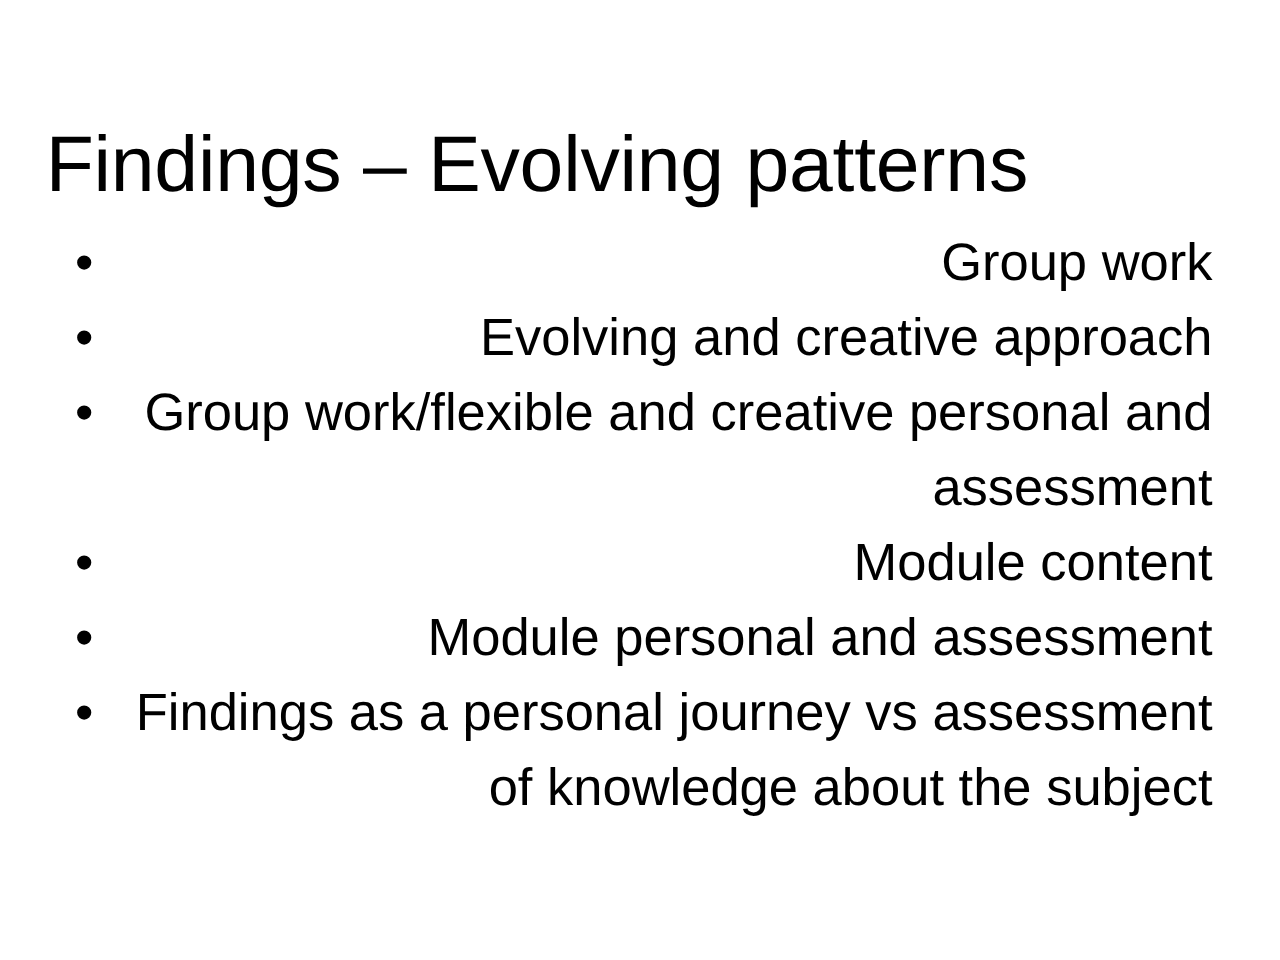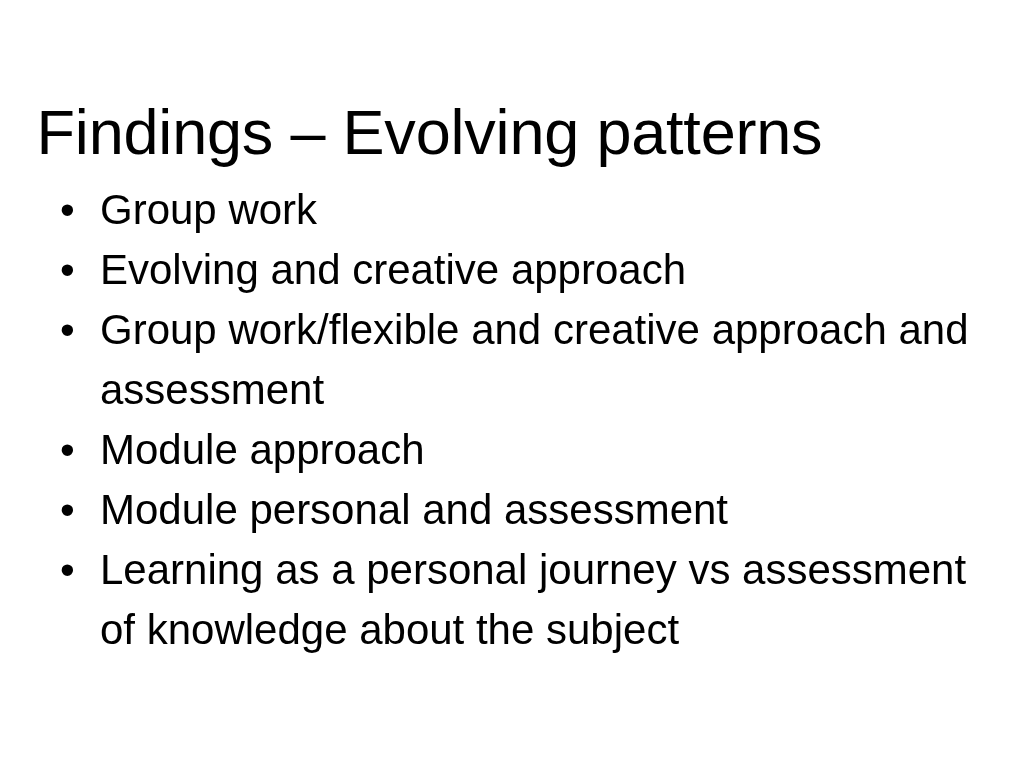--- a/index.html
+++ b/index.html
@@ -61,21 +61,21 @@
     text-align: left;
     font-size: 42px;
     line-height: 60px;
     color: #000000;
     user-select: none;
   }
 
   .bullet-text {
     flex: 1 1 auto;
     display: block;
-    text-align: left;
+    text-align: right;
     color: #000000;
     word-spacing: 0px;
   }
 </style>
 </head>
 <body>
 
 <div class="slide">
 
   <h1 class="slide-title">Findings – Evolving patterns</h1>
@@ -87,33 +87,33 @@
       <span class="bullet-text">Group work</span>
     </li>
 
     <li class="bullet-item">
       <span class="bullet-marker">•</span>
       <span class="bullet-text">Evolving and creative approach</span>
     </li>
 
     <li class="bullet-item">
       <span class="bullet-marker">•</span>
-      <span class="bullet-text">Group work/flexible and creative approach and assessment</span>
+      <span class="bullet-text">Group work/flexible and creative personal and assessment</span>
     </li>
 
     <li class="bullet-item">
       <span class="bullet-marker">•</span>
-      <span class="bullet-text">Module approach</span>
+      <span class="bullet-text">Module content</span>
     </li>
 
     <li class="bullet-item">
       <span class="bullet-marker">•</span>
       <span class="bullet-text">Module personal and assessment</span>
     </li>
 
     <li class="bullet-item">
       <span class="bullet-marker">•</span>
-      <span class="bullet-text">Learning as a personal journey vs assessment of knowledge about the subject</span>
+      <span class="bullet-text">Findings as a personal journey vs assessment of knowledge about the subject</span>
     </li>
 
   </ul>
 
 </div>
 
 </body></html>

